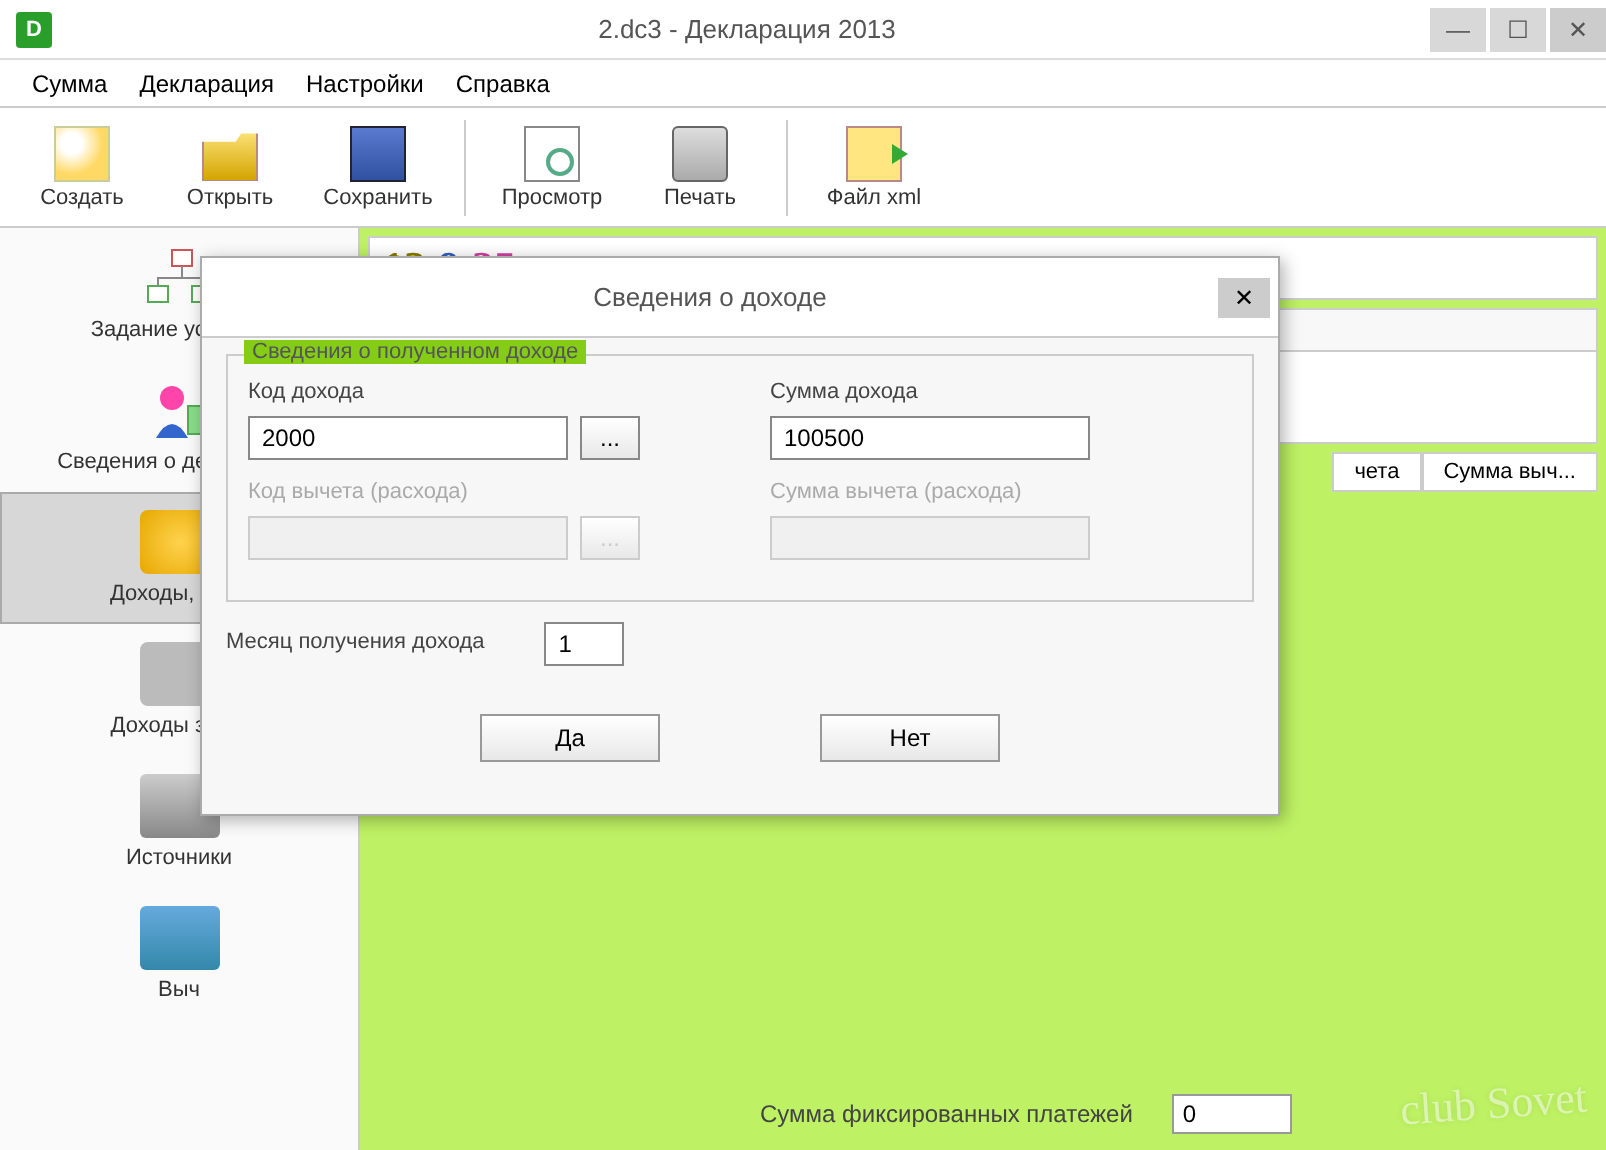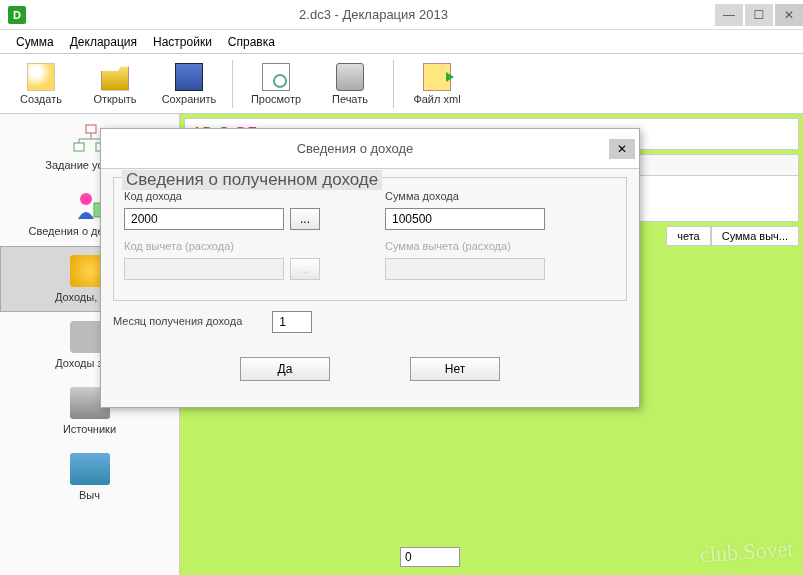--- a/index.html
+++ b/index.html
@@ -56,21 +56,21 @@
 .bottomfield .bf-label { font-size: 12px; color: #444; }
 .bottomfield .bf-input { width: 60px; height: 20px; border: 1px solid #999; background: #fff; margin-left: 20px; padding: 2px 4px; }
 
 
 .dialog { position: absolute; left: 100px; top: 128px; width: 540px; background: #f7f7f7; border: 1px solid #aaa; box-shadow: 2px 2px 8px rgba(0,0,0,0.3); z-index: 100; }
 .dlg-title { height: 40px; background: #fff; border-bottom: 1px solid #ccc; display: flex; align-items: center; }
 .dlg-title .dlg-txt { flex: 1; text-align: center; color: #555; font-size: 13px; }
 .dlg-title .dlg-close { width: 26px; height: 20px; background: #ccc; display: flex; align-items: center; justify-content: center; cursor: pointer; margin-right: 4px; }
 .dlg-body { padding: 8px 12px; }
 .fieldset { border: 1px solid #ccc; padding: 12px 10px 10px 10px; margin-bottom: 10px; position: relative; }
-.fieldset .legend { position: absolute; top: -8px; left: 8px; background: #e5e5e5; padding: 0 4px; font-size: 17px; color: #555; }
+.fieldset .legend { position: absolute; top: -8px; left: 8px; background: #84cc16; padding: 0 4px; font-size: 11px; color: #555; }
 .frow { display: flex; gap: 30px; margin-bottom: 10px; }
 .fcol { flex: 1; }
 .flabel { font-size: 11px; color: #444; margin-bottom: 6px; display: block; }
 .flabel.disabled { color: #aaa; }
 .finput-row { display: flex; gap: 6px; align-items: flex-start; }
 .finput { height: 22px; border: 1px solid #888; background: #fff; padding: 2px 6px; font-size: 12px; }
 .finput.w180 { width: 160px; }
 .finput.w40 { width: 40px; }
 .finput:disabled { background: #f0f0f0; border-color: #ccc; }
 .fbtn { width: 30px; height: 22px; border: 1px solid #888; background: linear-gradient(#fff,#e8e8e8); cursor: pointer; }
@@ -214,20 +214,21 @@
         <div class="src-row">ООО "надежда"</div>
       </div>
     </div>
 
     <div class="tabstrip">
       <div class="tab">чета</div>
       <div class="tab">Сумма выч...</div>
     </div>
 
     <div class="bottomfield">
+      <span class="bf-label">Сумма фиксированных платежей</span>
       <input class="bf-input" value="0" style="">
     </div>
   </div>
 </div>
 
 <div class="dialog">
   <div class="dlg-title">
     <div class="dlg-txt">Сведения о доходе</div>
     <div class="dlg-close">✕</div>
   </div>

